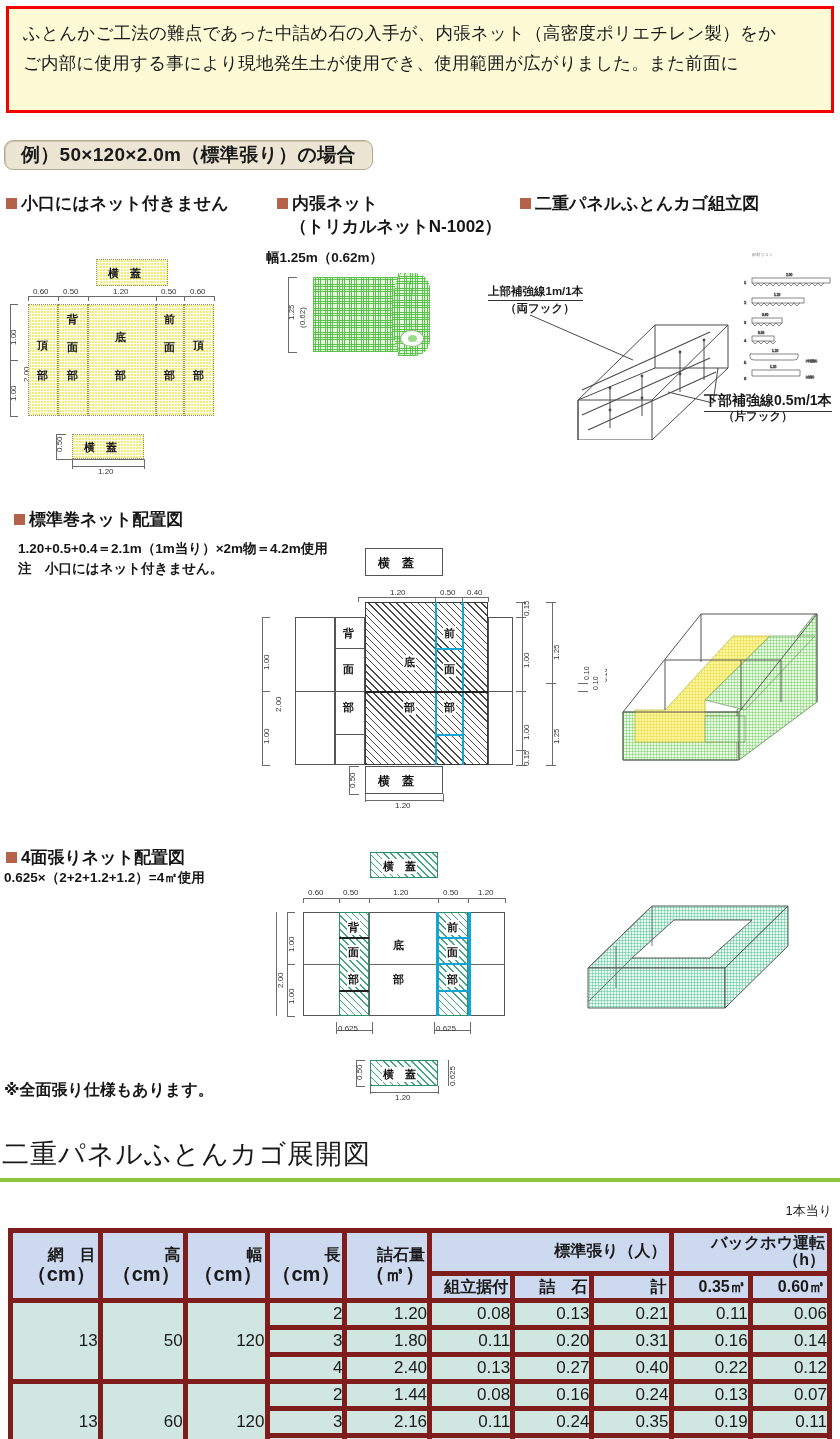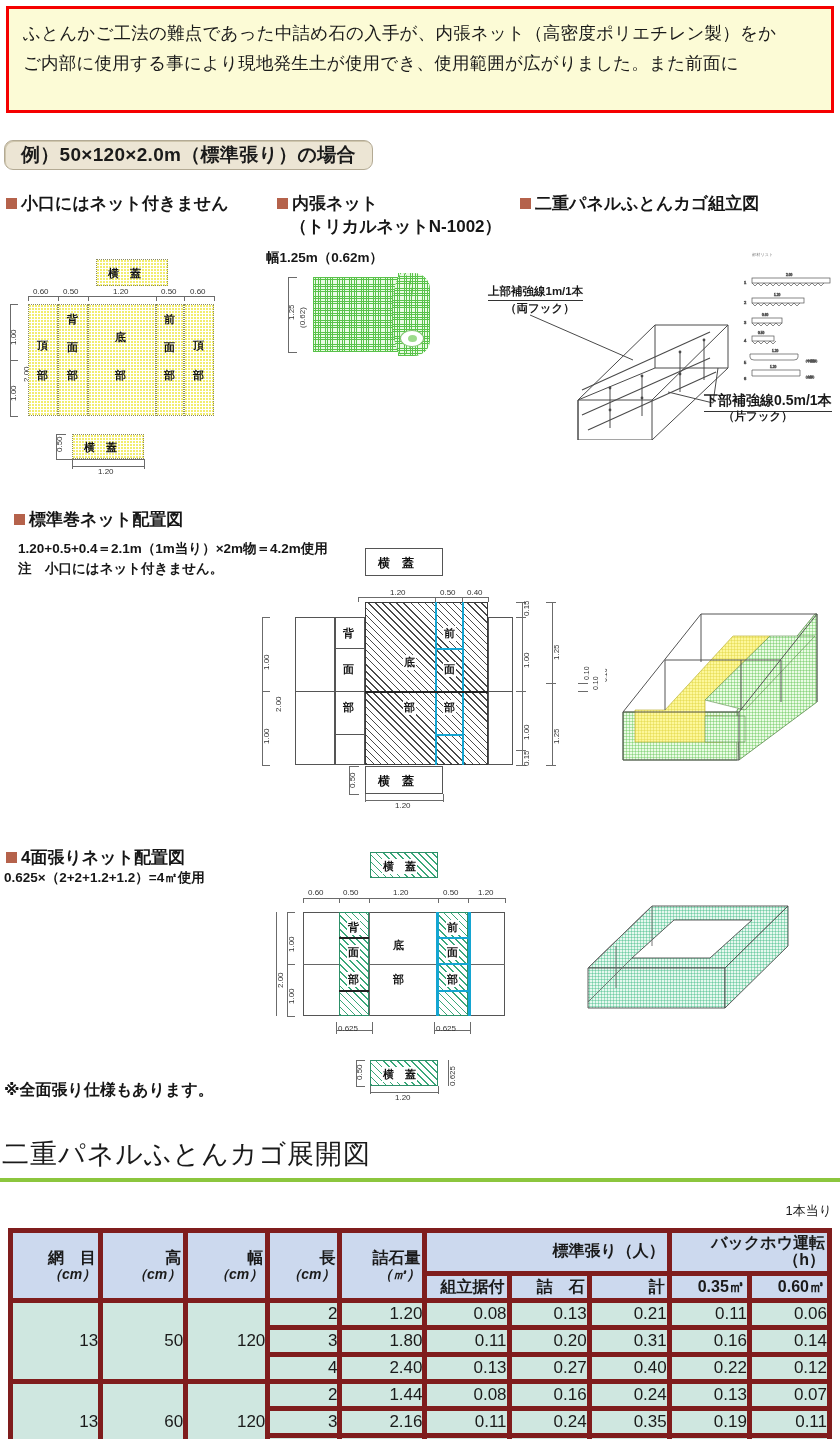--- a/index.html
+++ b/index.html
@@ -102,21 +102,21 @@
     border-collapse:collapse; font-size:16px; color:#1a1a1a;
     background:#cfe7e0;
   }
   table.spec th, table.spec td{
     border:5px solid #7f1d1d; text-align:right; padding:0;
     line-height:1.05;
   }
   table.spec thead th{ background:#ccd9ee; font-weight:bold; font-size:16px; padding:3px 2px;}
   table.spec thead th.two{ padding:2px 2px; }
   table.spec td{ background:#cfe7e0; height:27px; font-size:17px; }
-  .u{ display:block; font-size:14px;font-style:italic; }
+  .u{ display:block; font-size:20px; }
 </style>
 </head>
 <body>
 
 <div class="intro-box">
   <div class="intro-line">ふとんかご工法の難点であった中詰め石の入手が、内張ネット（高密度ポリエチレン製）をか</div>
   <div class="intro-line">ご内部に使用する事により現地発生土が使用でき、使用範囲が広がりました。また前面に</div>
 </div>
 
 <div class="example-pill">例）50×120×2.0m（標準張り）の場合</div>

